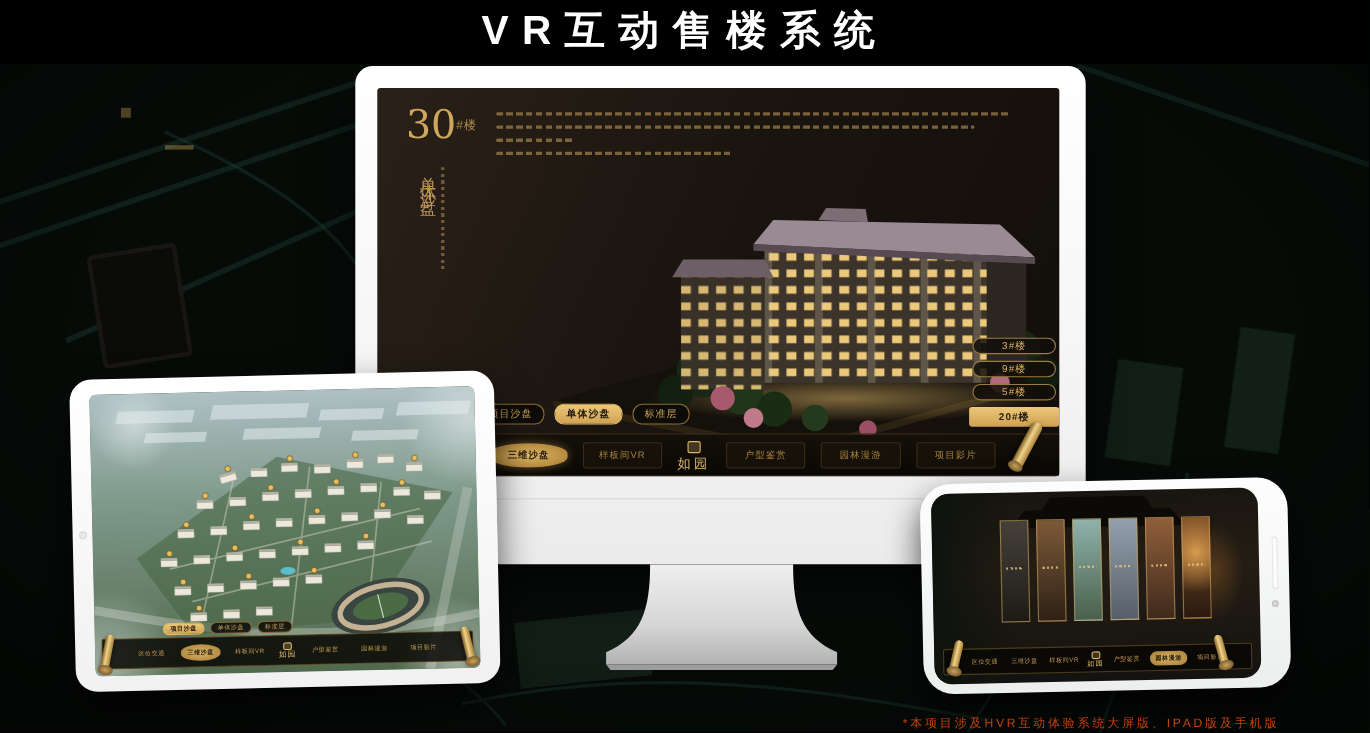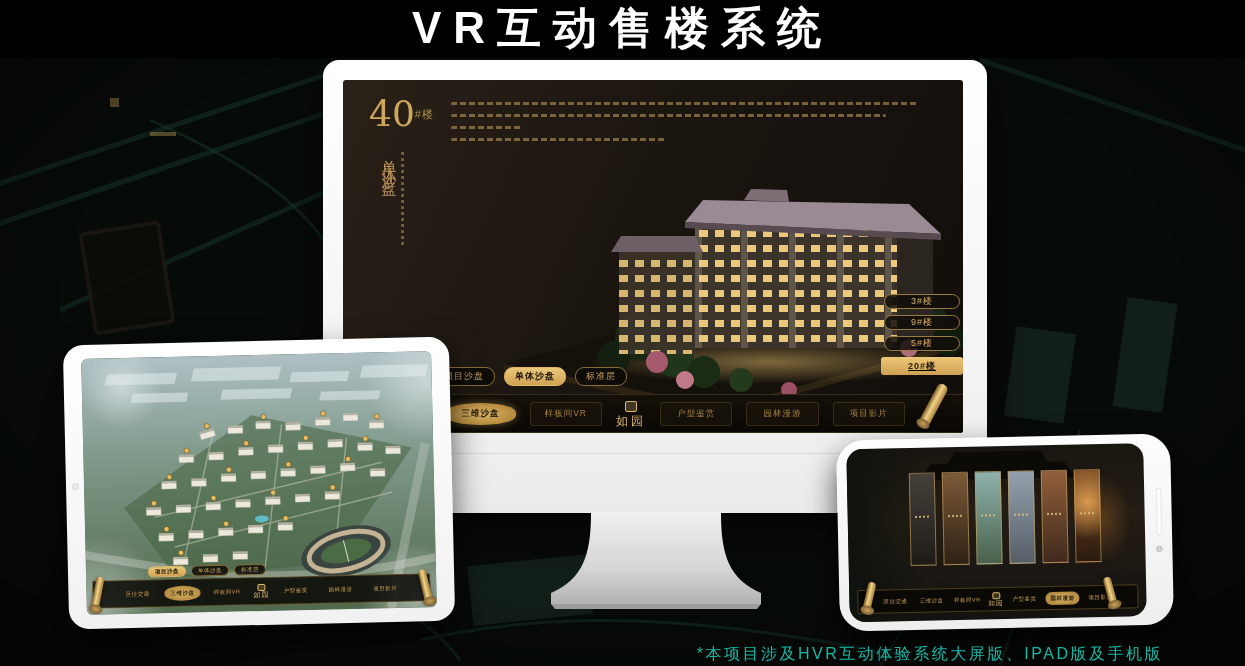--- a/index.html
+++ b/index.html
@@ -3,21 +3,21 @@
 <meta charset="utf-8">
 <style>
   html,body{margin:0;padding:0;background:#000;}
   .stage{position:relative;width:1245px;height:666px;overflow:hidden;
          background:#070b08;font-family:"Liberation Sans",sans-serif;}
 
   
   .bg-svg{position:absolute;inset:0;z-index:0;}
   .titleband{position:absolute;top:0;left:0;width:100%;height:58px;background:#000;z-index:1;}
   .page-title{position:absolute;top:0;left:0;width:100%;height:58px;line-height:56px;
-              text-align:center;color:#fff;font-size:44px;font-weight:bold;
+              text-align:center;color:#fff;font-size:37px;font-weight:bold;
               letter-spacing:12px;z-index:6;}
 
   
   .monitor{position:absolute;left:323px;top:60px;width:664px;height:453px;z-index:2;
            background:linear-gradient(#ffffff,#f6f6f6 55%,#ebebeb);
            border-radius:16px 16px 10px 10px;box-shadow:0 20px 45px rgba(0,0,0,.6);}
   .monitor-seam{position:absolute;left:0;right:0;top:393px;height:1px;background:#d9d9d9;}
   .m-screen{position:absolute;left:20px;top:20px;width:620px;height:353px;border-radius:3px;
             overflow:hidden;background:linear-gradient(115deg,#2a2118 0%,#1b1510 45%,#120e0a 100%);}
   .m-stand{position:absolute;left:323px;top:513px;width:664px;height:105px;z-index:2;}
@@ -32,21 +32,21 @@
             background:repeating-linear-gradient(180deg,rgba(190,150,85,.5) 0 3px,transparent 3px 6px);}
 
   
   .m-para{position:absolute;left:108px;top:22px;width:468px;}
   .m-para .ln{height:3px;margin-bottom:9px;border-radius:2px;
      background:repeating-linear-gradient(90deg,rgba(200,160,90,.55) 0 6px,transparent 6px 9px);}
 
   .m-render{position:absolute;left:146px;top:72px;width:474px;height:262px;}
 
   
-  .bcol{position:absolute;left:538px;top:214px;width:82px;text-decoration:underline;}
+  .bcol{position:absolute;left:538px;top:227px;width:82px;}
   .bbtn{box-sizing:border-box;width:76px;height:15px;margin:0 0 6px 3px;line-height:13px;
         text-align:center;font-size:9px;color:#d8ae62;border:1px solid #9a7b42;border-radius:8px;
         background:rgba(18,14,9,.85);letter-spacing:1px;cursor:pointer;}
   .bbtn.sel{width:82px;height:18px;margin-left:0;line-height:18px;border:none;border-radius:3px;
         background:linear-gradient(#ecc878,#cfa052);color:#2a2012;font-weight:bold;}
 
   
   .m-tabs{position:absolute;left:90px;top:287px;display:flex;gap:9px;}
   .pill{box-sizing:border-box;padding:2px 10px;font-size:9px;letter-spacing:1px;border-radius:9px;
         border:1px solid #8a6c38;color:#caa15c;background:rgba(12,10,7,.85);cursor:pointer;}
@@ -124,22 +124,22 @@
          white-space:nowrap;cursor:pointer;}
   .pitem.on{color:#241a0c;background:linear-gradient(#e4bf6e,#bd914040);
             background:radial-gradient(ellipse,#dcb767,#a37a32);border-radius:8px;
             padding:3px 2px;font-weight:bold;}
   .plogo{display:flex;flex-direction:column;align-items:center;color:#dcb66a;
          font-family:"DejaVu Serif",serif;font-size:6.5px;letter-spacing:1px;line-height:7px;}
   .plogo .seal{width:6px;height:5px;margin-bottom:1px;}
   .p-scroll-l{position:absolute;left:16px;bottom:10px;width:8px;height:30px;transform:rotate(14deg);z-index:4;}
   .p-scroll-r{position:absolute;right:32px;bottom:10px;width:8px;height:30px;transform:rotate(-14deg);z-index:4;}
 
-  .footnote{position:absolute;right:82px;bottom:1px;z-index:6;color:#14b8a6;
-            font-size:16px;letter-spacing:2.5px;}
+  .footnote{position:absolute;right:82px;bottom:1px;z-index:6;color:#c2410c;
+            font-size:11px;letter-spacing:2.5px;}
 </style>
 </head>
 <body>
 
 <div class="stage">
 
   <svg class="bg-svg" width="1245" height="666" viewBox="0 0 1245 666">
     <rect width="1245" height="666" fill="#070b08"></rect>
     <g stroke="#16302a" stroke-width="5" opacity="0.55" fill="none">
       <path d="M-20,190 L340,70"></path>
@@ -176,21 +176,21 @@
     </defs>
   </svg>
 
   <div class="titleband"></div>
   <div class="page-title">VR互动售楼系统</div>
 
   <div class="monitor">
     <div class="m-screen">
 
       <div class="m-head">
-        <span class="num">40</span><span class="suffix">#楼</span>
+        <span class="num">30</span><span class="suffix">#楼</span>
       </div>
       <div class="m-sub">单体沙盘</div>
       <div class="m-sub-en"></div>
 
       <div class="m-para">
         <div class="ln" style="width:100%"></div>
         <div class="ln" style="width:93%"></div>
         <div class="ln" style="width:15%"></div>
         <div class="ln" style="width:46%"></div>
       </div>

